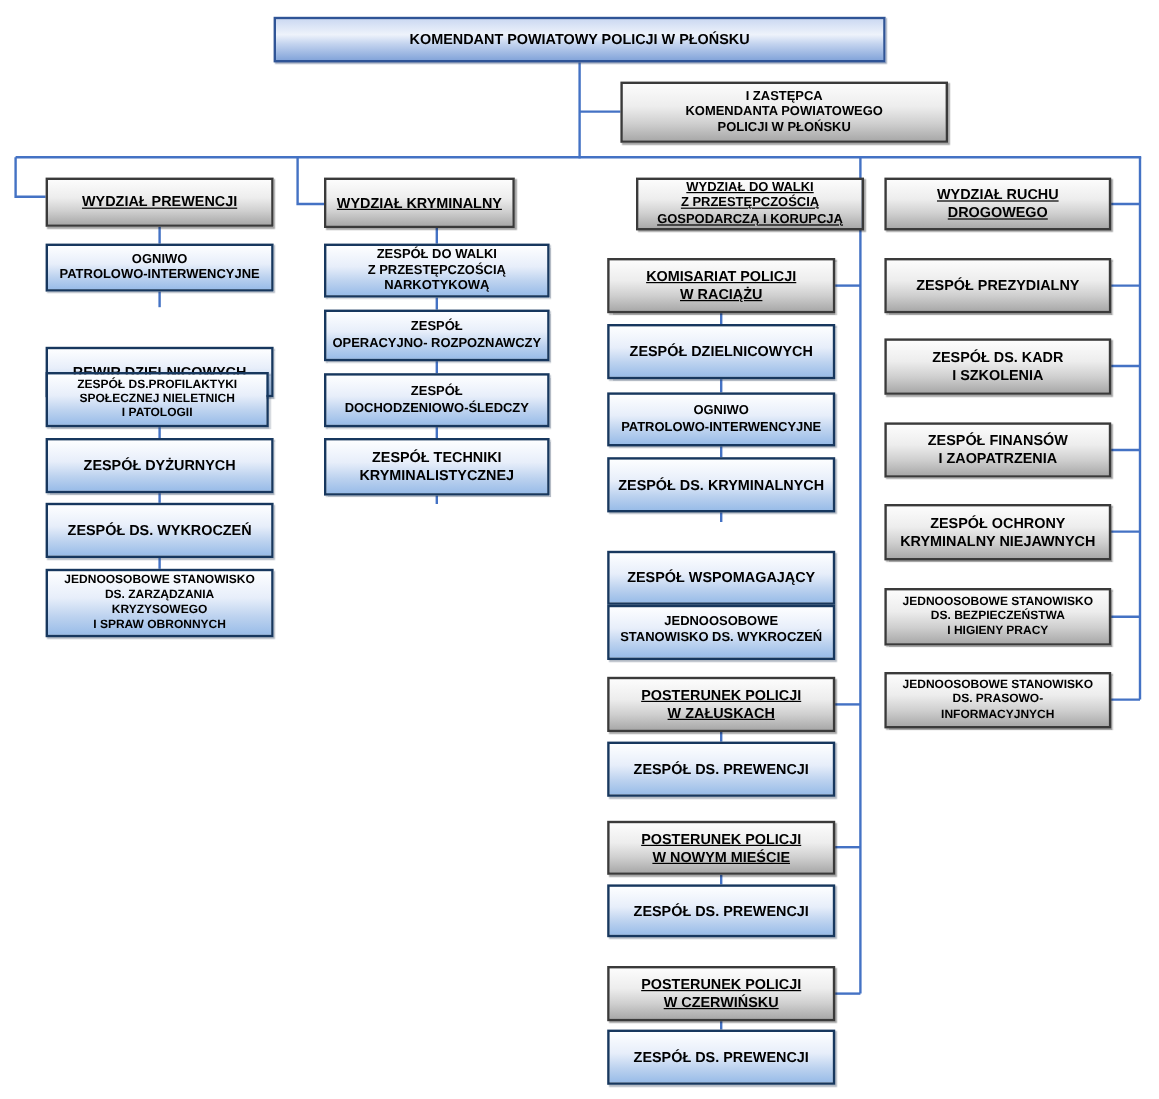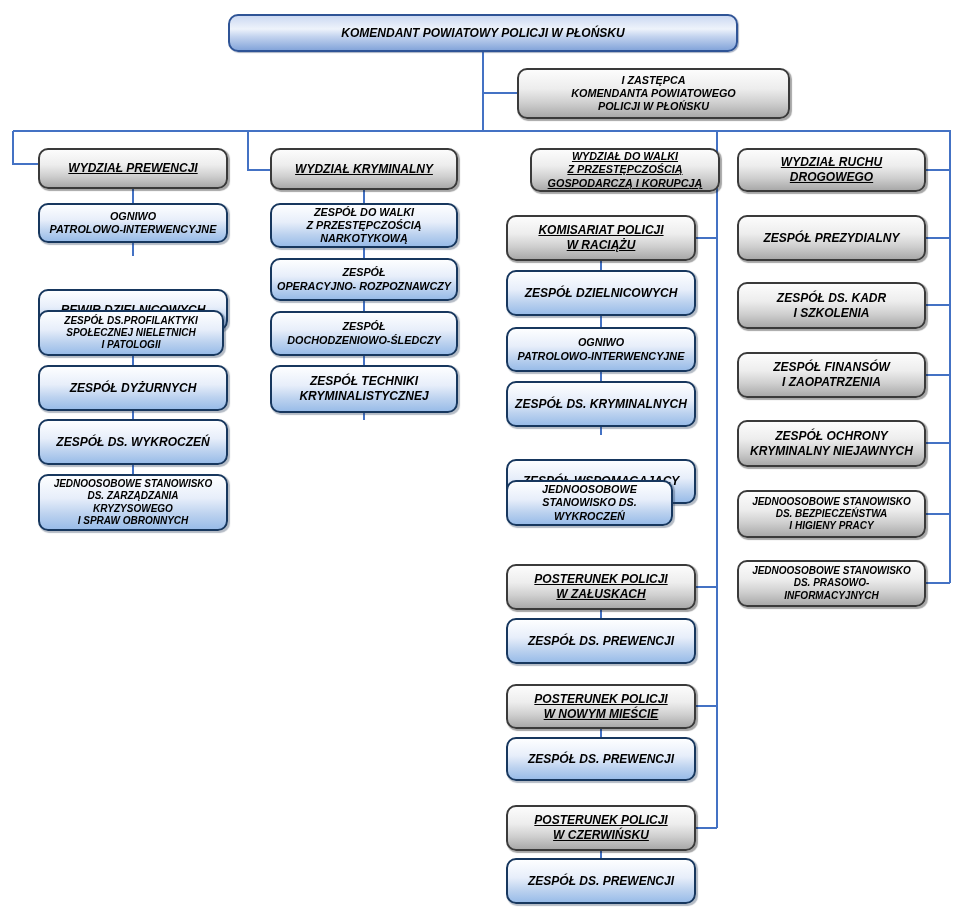--- a/index.html
+++ b/index.html
@@ -8,24 +8,23 @@
     width:966px;height:916px;
     background:#ffffff;
     font-family:"Liberation Sans","DejaVu Sans",sans-serif;
     overflow:hidden;
   }
   .connectors{position:absolute;left:0;top:0;width:966px;height:916px;pointer-events:none;}
   .node{
     position:absolute;
     display:flex;align-items:center;justify-content:center;
     text-align:center;
-    border-radius:10px;
+    border-radius:0;
     box-sizing:border-box;
     padding:10px 4px;
-    font-style:italic;
   }
   .node .lbl{
     white-space:pre-line;
     font-weight:bold;
     color:#000000;
     line-height:1.22;
   }
   .blue-root{
     background:linear-gradient(180deg,#ccd9f2 0%,#eef3fb 38%,#c4d4ef 60%,#84a5da 100%);
     border:2px solid #2f5496;
@@ -134,21 +133,21 @@
   <div class="node blue-unit fs12" style="left:38px;top:419px;width:190px;height:46px;">
     <span class="lbl">ZESPÓŁ DS. WYKROCZEŃ</span>
   </div>
   <div class="node blue-unit fs10" style="left:38px;top:474px;width:190px;height:57px;">
     <span class="lbl">JEDNOOSOBOWE STANOWISKO
 DS. ZARZĄDZANIA
 KRYZYSOWEGO
 I SPRAW OBRONNYCH</span>
   </div>
 
-  <div class="node gray-box underl fs12" style="left:270px;top:148px;width:188px;height:42px;text-align:right;">
+  <div class="node gray-box underl fs12" style="left:270px;top:148px;width:159px;height:42px;text-align:right;">
     <span class="lbl">WYDZIAŁ KRYMINALNY</span>
   </div>
   <div class="node blue-unit fs11" style="left:270px;top:203px;width:188px;height:45px;">
     <span class="lbl">ZESPÓŁ DO WALKI
 Z PRZESTĘPCZOŚCIĄ
 NARKOTYKOWĄ</span>
   </div>
   <div class="node blue-unit fs11" style="left:270px;top:258px;width:188px;height:43px;">
     <span class="lbl">ZESPÓŁ
 OPERACYJNO- ROZPOZNAWCZY</span>
@@ -177,21 +176,21 @@
   <div class="node blue-unit fs11" style="left:506px;top:327px;width:190px;height:45px;">
     <span class="lbl">OGNIWO
 PATROLOWO-INTERWENCYJNE</span>
   </div>
   <div class="node blue-unit fs12" style="left:506px;top:381px;width:190px;height:46px;">
     <span class="lbl">ZESPÓŁ DS. KRYMINALNYCH</span>
   </div>
   <div class="node blue-unit fs12" style="left:506px;top:459px;width:190px;height:45px;">
     <span class="lbl">ZESPÓŁ WSPOMAGAJĄCY</span>
   </div>
-  <div class="node blue-unit fs11" style="left:506px;top:480px;width:167px;height:46px;">
+  <div class="node blue-unit fs11" style="left:506px;top:504px;width:190px;height:46px;align-items:flex-end;">
     <span class="lbl">JEDNOOSOBOWE
 STANOWISKO DS. WYKROCZEŃ</span>
   </div>
 
   <div class="node gray-box underl fs12" style="left:506px;top:564px;width:190px;height:46px;">
     <span class="lbl">POSTERUNEK POLICJI
 W ZAŁUSKACH</span>
   </div>
   <div class="node blue-unit fs12" style="left:506px;top:618px;width:190px;height:46px;">
     <span class="lbl">ZESPÓŁ DS. PREWENCJI</span>

